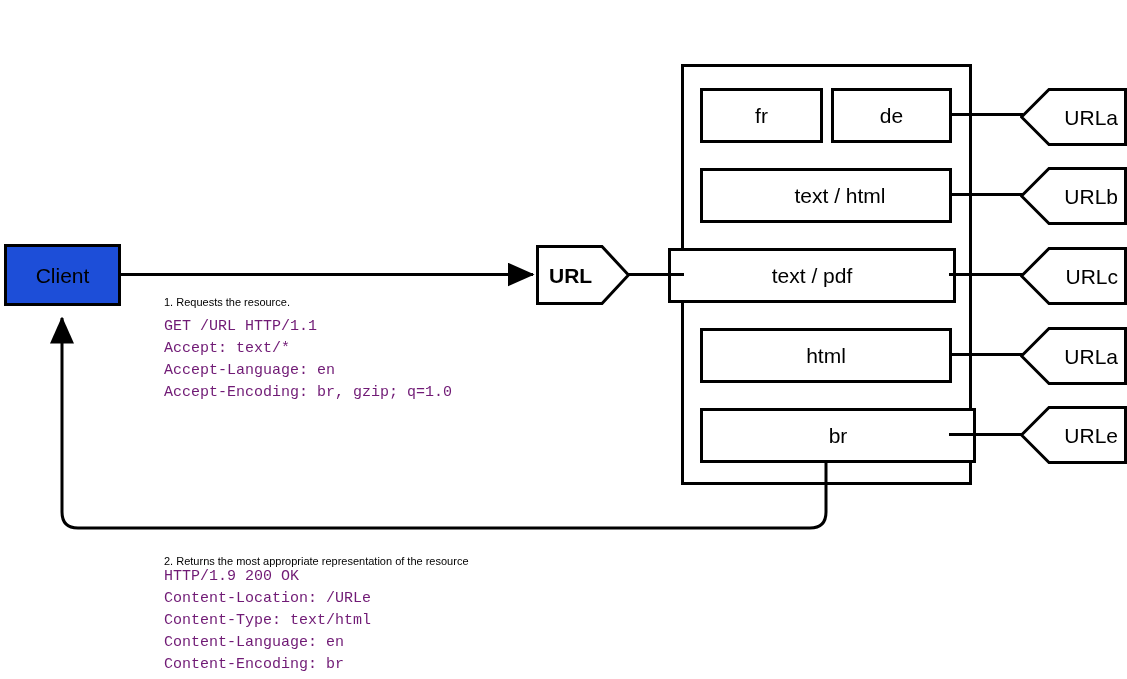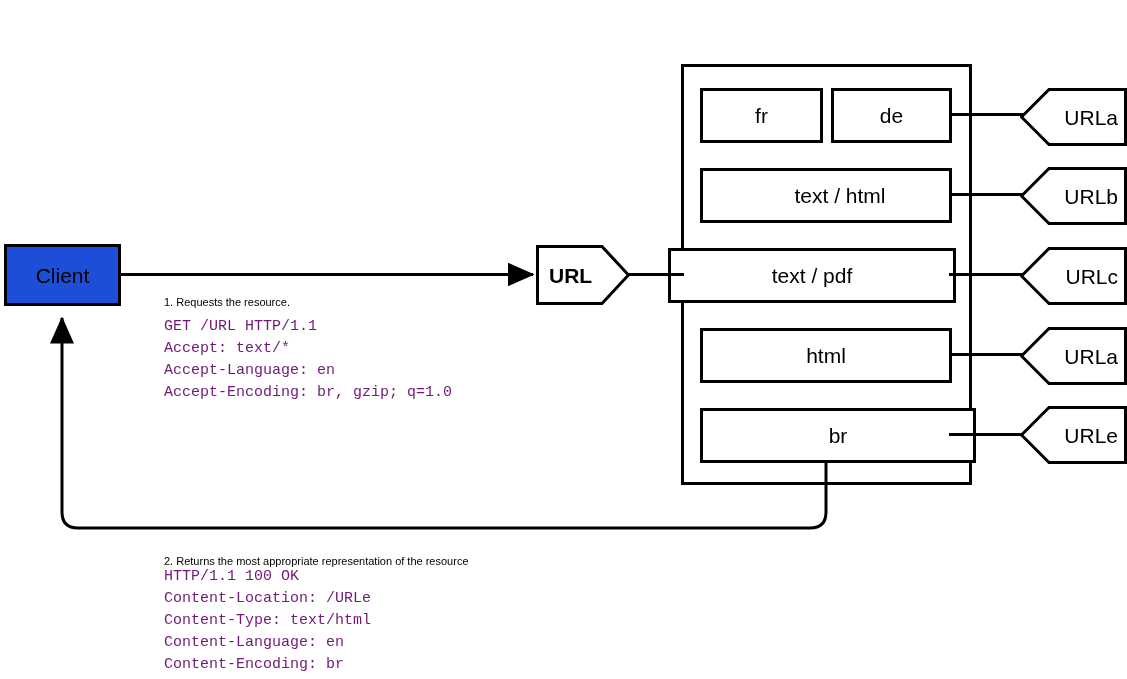--- a/index.html
+++ b/index.html
@@ -276,19 +276,19 @@
     <path d="M 826 463 L 826 512 Q 826 528 810 528 L 78 528 Q 62 528 62 512 L 62 318" fill="none" stroke="#000000" stroke-width="3" stroke-linecap="butt" marker-end="url(#arrowhead)"></path>
   </svg>
 
   <div class="abs step-title req-title">1. Requests the resource.</div>
   <div class="abs mono-block req-body">GET /URL HTTP/1.1
 Accept: text/*
 Accept-Language: en
 Accept-Encoding: br, gzip; q=1.0</div>
 
   <div class="abs step-title res-title">2. Returns the most appropriate representation of the resource</div>
-  <div class="abs mono-block res-body">HTTP/1.1 100 OK
+  <div class="abs mono-block res-body">HTTP/1.9 200 OK
 Content-Location: /URLe
 Content-Type: text/html
 Content-Language: en
 Content-Encoding: br</div>
 
 </div>
 
 </body></html>

